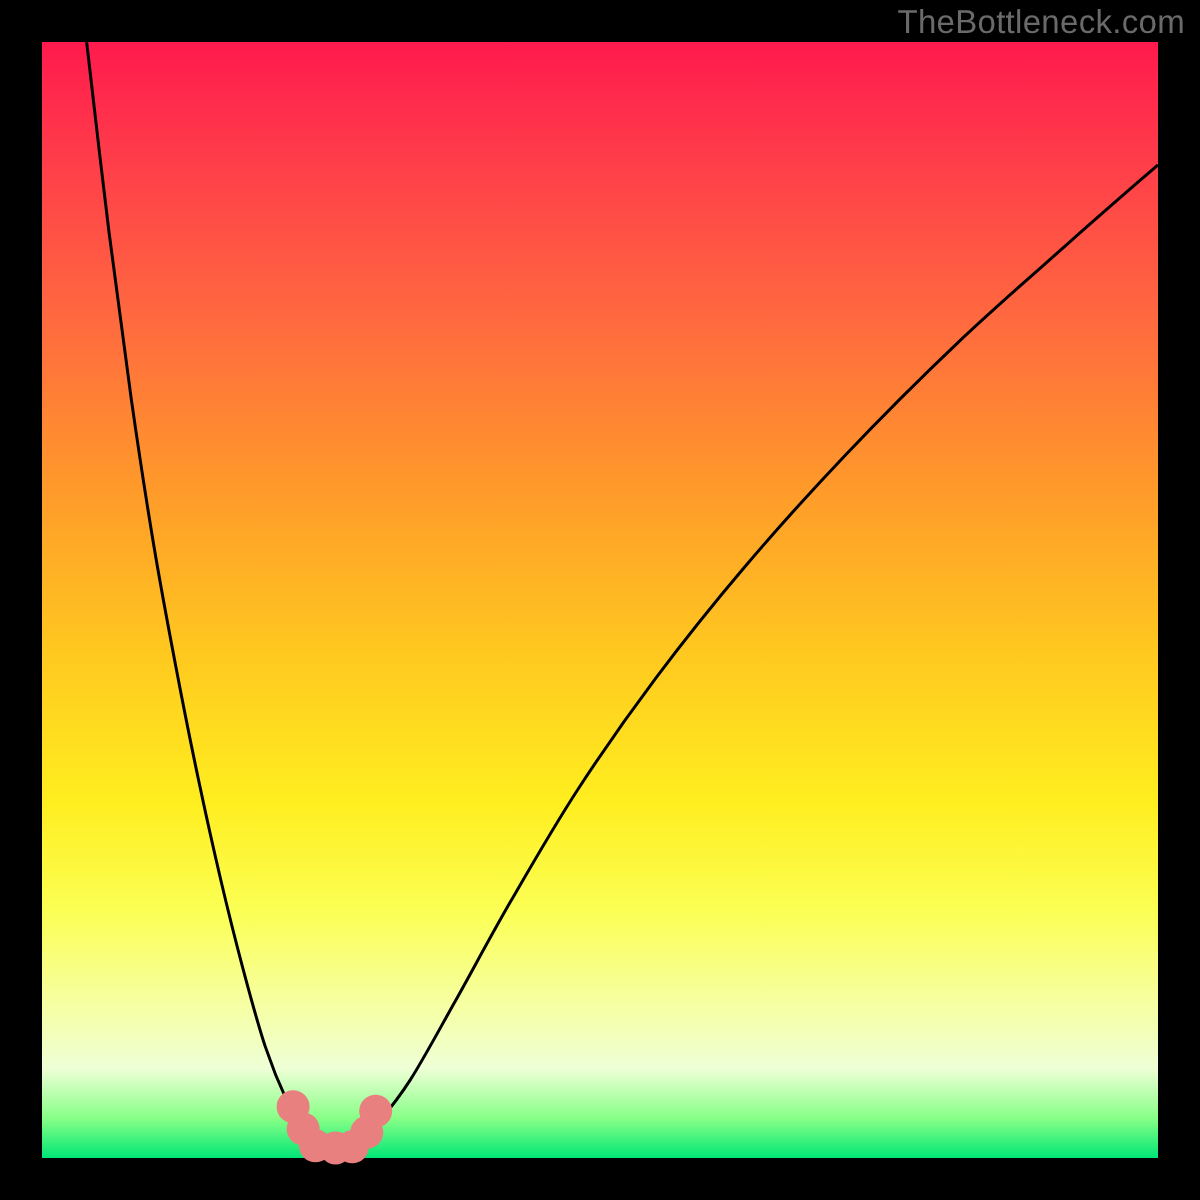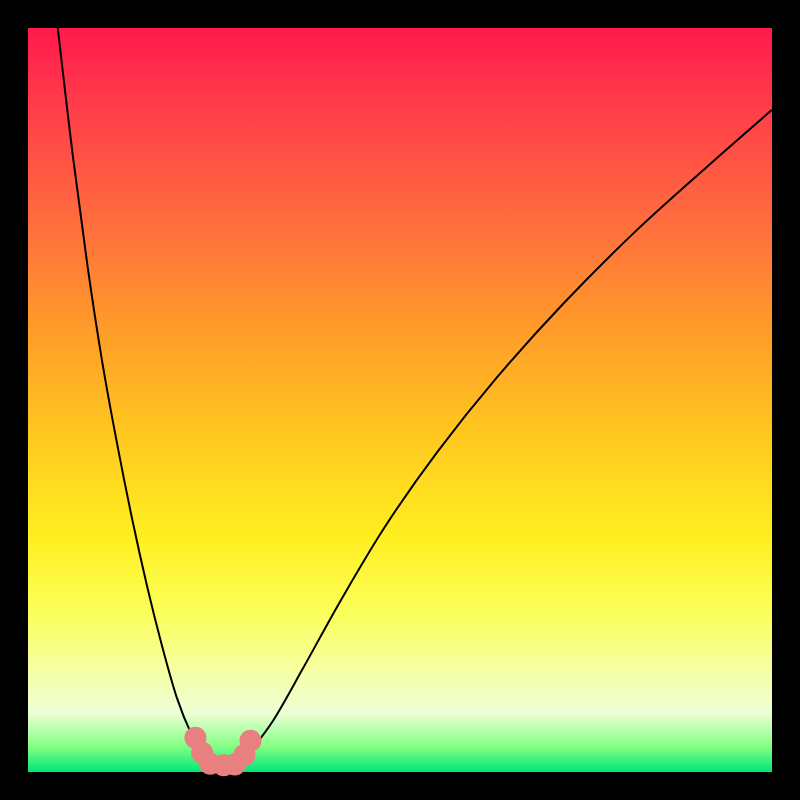--- a/index.html
+++ b/index.html
@@ -64,20 +64,21 @@
   }
   .marker {
     fill: #e98080;
     stroke: none;
   }
 </style>
 </head>
 <body>
 
 <div class="frame">
+  <div class="watermark">TheBottleneck.com</div>
   <div class="plot-area">
     <svg class="curve" viewBox="0 0 744 744">
       <path d="M 29.76 0 C 32.24 21.080000000000002, 39.68 86.80000000000001, 44.64 126.48000000000002 C 49.6 166.16000000000003, 54.56 203.35999999999999, 59.52 238.07999999999998 C 64.48 272.79999999999995, 69.44000000000001 305.03999999999996, 74.4 334.79999999999995 C 79.36 364.55999999999995, 84.32 390.59999999999997, 89.28 416.64 C 94.24000000000001 442.68, 99.20000000000002 467.47999999999996, 104.16000000000001 491.03999999999996 C 109.12 514.5999999999999, 114.08000000000001 536.92, 119.04 558 C 124 579.08, 128.95999999999998 598.92, 133.92 617.52 C 138.88 636.12, 143.84 654.72, 148.8 669.6 C 153.76000000000002 684.48, 159.34 697.5, 163.68 706.8 C 168.02 716.0999999999999, 171.12 720.4399999999999, 174.84 725.4 C 178.56 730.36, 184.14 734.6999999999999, 186 736.56"></path>
       <path d="M 208.32000000000002 736.56 C 210.8 734.0799999999999, 217 729.1199999999999, 223.2 721.68 C 229.39999999999998 714.24, 236.84 705.56, 245.52 691.92 C 254.20000000000002 678.28, 264.12 659.6800000000001, 275.28 639.84 C 286.43999999999994 620, 298.84 596.44, 312.47999999999996 572.88 C 326.11999999999995 549.3199999999999, 341 523.28, 357.12 498.48 C 373.24 473.68, 390.6 448.88, 409.20000000000005 424.08 C 427.80000000000007 399.28, 447.64000000000004 374.48, 468.72 349.68 C 489.8 324.88, 512.12 300.08, 535.68 275.28 C 559.2399999999999 250.47999999999996, 585.28 224.43999999999997, 610.0799999999999 200.88 C 634.8799999999999 177.32000000000002, 662.16 153.76000000000008, 684.48 133.92000000000007 C 706.8000000000001 114.08000000000008, 734.08 90.52000000000004, 744 81.84000000000003"></path>
       <g>
           <circle cx="167.4" cy="709.776" r="11" class="marker"></circle>
           <circle cx="174.096" cy="724.656" r="11" class="marker"></circle>
           <circle cx="182.28" cy="735.816" r="11" class="marker"></circle>
           <circle cx="195.672" cy="737.304" r="11" class="marker"></circle>
           <circle cx="206.83200000000002" cy="736.56" r="11" class="marker"></circle>

